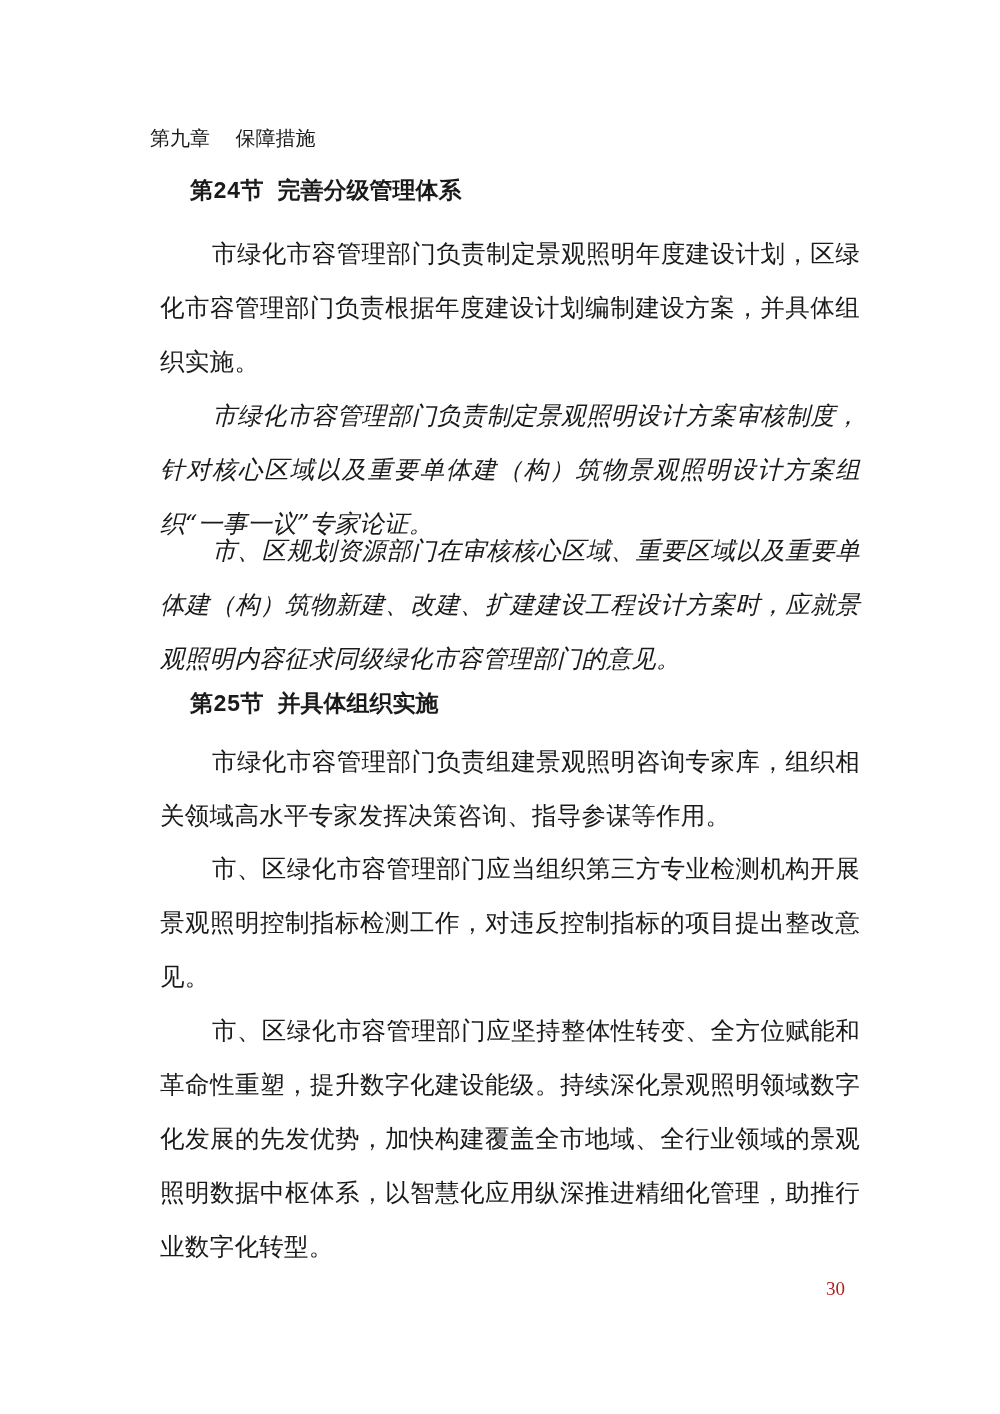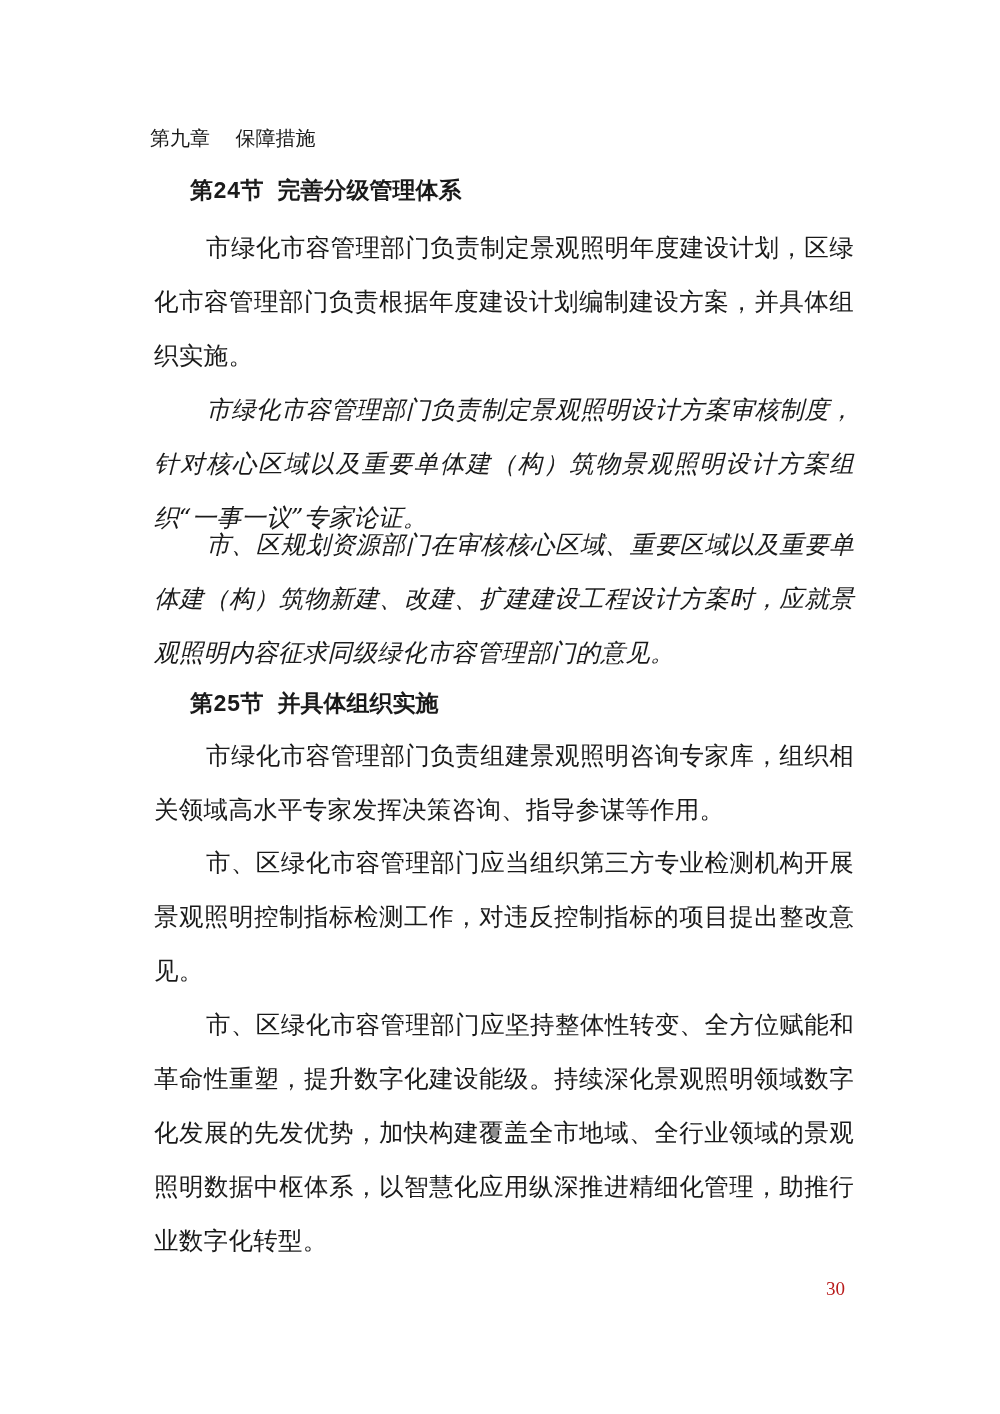--- a/index.html
+++ b/index.html
@@ -45,21 +45,21 @@
     .para {
       position: absolute;
       left: 0;
       width: 700px;
       font-size: 24.5px;
       line-height: 54px;
       text-indent: 52px;
       text-align: justify;
       text-align-last: left;
       letter-spacing: 0.3px;
-      margin: 4px;
+      margin: 10px;
     }
     .page-number {
       position: absolute;
       left: 826px;
       top: 1278px;
       font-family: "Liberation Serif", "DejaVu Serif", serif;
       font-size: 19px;
       color: #b91c1c;
     }
   </style>

